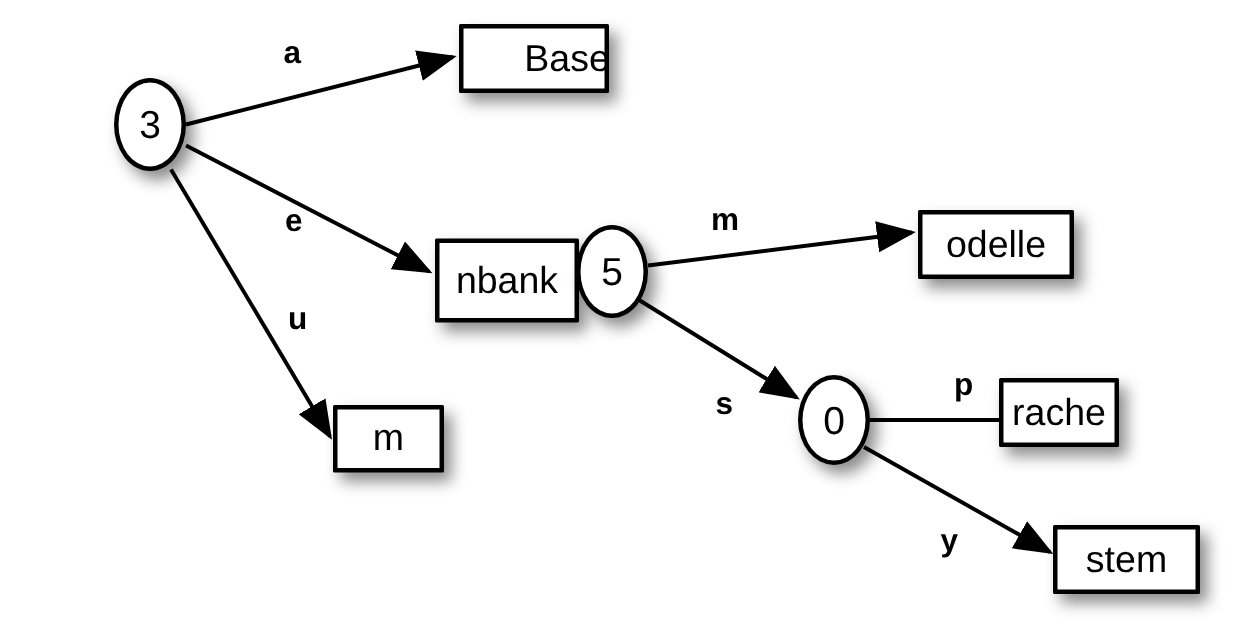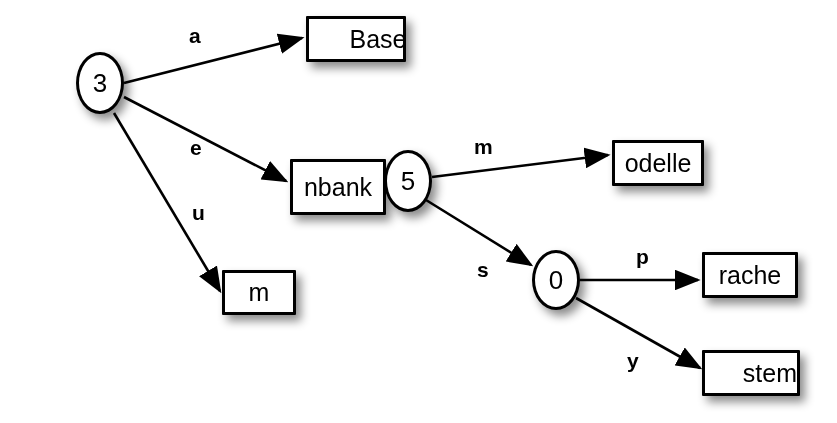--- a/index.html
+++ b/index.html
@@ -102,30 +102,30 @@
       </div>
       <div class="node node-rect" style="left: 290px; top: 159px; width: 96px; height: 56px;">
         <span class="node-label rect-label">nbank</span>
       </div>
       <div class="node node-ellipse" style="left: 384px; top: 150px; width: 48px; height: 62px;">
         <span class="node-label ellipse-label">5</span>
       </div>
       <div class="node node-rect" style="left: 222px; top: 270px; width: 74px; height: 45px;">
         <span class="node-label rect-label">m</span>
       </div>
-      <div class="node node-rect" style="left: 612px; top: 140px; width: 92px; height: 46px;">
+      <div class="node node-rect" style="left: 612px; top: 140px; width: 104px; height: 46px;">
         <span class="node-label rect-label">odelle</span>
       </div>
       <div class="node node-ellipse" style="left: 532px; top: 250px; width: 48px; height: 60px;">
         <span class="node-label ellipse-label">0</span>
       </div>
-      <div class="node node-rect" style="left: 702px; top: 252px; width: 96px; height: 46px;">
+      <div class="node node-rect" style="left: 666px; top: 252px; width: 80px; height: 46px;">
         <span class="node-label rect-label">rache</span>
       </div>
-      <div class="node node-rect" style="left: 702px; top: 350px; width: 98px; height: 46px; justify-content: flex-end;">
+      <div class="node node-rect" style="left: 702px; top: 350px; width: 98px; height: 46px;">
         <span class="node-label rect-label">stem</span>
       </div>
     </div>
   <div class="layer-nodes" id="edge-label-layer">
       <div class="edge-label" style="left: 189px; top: 25px;">a</div>
       <div class="edge-label" style="left: 190px; top: 137px;">e</div>
       <div class="edge-label" style="left: 192px; top: 202px;">u</div>
       <div class="edge-label" style="left: 474px; top: 136px;">m</div>
       <div class="edge-label" style="left: 477px; top: 259px;">s</div>
       <div class="edge-label" style="left: 636px; top: 246px;">p</div>

